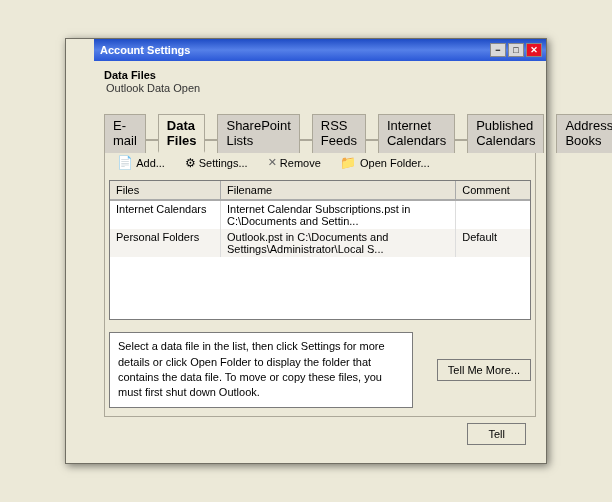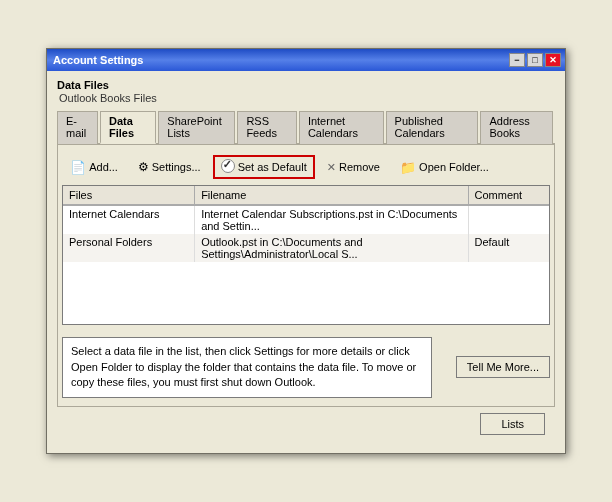--- a/index.html
+++ b/index.html
@@ -8,24 +8,25 @@
       font-size: 11px;
       background: #ece9d8;
       display: flex;
       align-items: center;
       justify-content: center;
       width: 612px;
       height: 502px;
       overflow: hidden;
     }
     .dialog {
-      width: 520px;
+      width: 482px;
       background: #ece9d8;
       border: 1px solid #716f64;
       box-shadow: 2px 2px 8px rgba(0,0,0,0.5);
+      padding-left: 28px;
     }
     .title-bar {
       background: linear-gradient(to bottom, #0a246a 0%, #a6b5da 100%);
       background: linear-gradient(to bottom, #1e4cc5 0%, #5580e8 50%, #2a57d6 100%);
       height: 22px;
       display: flex;
       align-items: center;
       justify-content: space-between;
       padding: 0 4px;
       color: white;
@@ -72,28 +73,28 @@
       padding-left: 2px;
     }
     
     .tabs-row {
       display: flex;
       border-bottom: 2px solid #aca899;
       margin-bottom: 0;
     }
     .tab {
       padding: 3px 8px;
-      font-size: 11px;
+      font-size: 13px;
       background: #d4d0c8;
       border: 1px solid #aca899;
       border-bottom: none;
-      margin-right: 2px;
+      margin-right: 12px;
       cursor: pointer;
       position: relative;
-      top: 1px;
+      top: 14px;
       color: #000;
     }
     .tab.active {
       background: #ece9d8;
       border-bottom: 2px solid #ece9d8;
       font-weight: bold;
       z-index: 1;
     }
     
     .toolbar {
@@ -244,21 +245,21 @@
     <span class="title-bar-text">Account Settings</span>
     <div class="title-bar-buttons">
       <div class="title-btn">−</div>
       <div class="title-btn">□</div>
       <div class="title-btn close-btn">✕</div>
     </div>
   </div>
 
   <div class="dialog-body">
     <div class="section-title">Data Files</div>
-    <div class="section-subtitle">Outlook Books Files</div>
+    <div class="section-subtitle">Outlook Data Open</div>
 
     <div class="tabs-row">
       <div class="tab">E-mail</div>
       <div class="tab active">Data Files</div>
       <div class="tab">SharePoint Lists</div>
       <div class="tab">RSS Feeds</div>
       <div class="tab">Internet Calendars</div>
       <div class="tab">Published Calendars</div>
       <div class="tab">Address Books</div>
     </div>
@@ -266,26 +267,20 @@
     <div class="tab-content-panel">
 
       <div class="toolbar">
         <button class="toolbar-btn">
           <span style="font-size:13px;">📄</span>
           <span>Add...</span>
         </button>
         <button class="toolbar-btn">
           <span style="font-size:12px;">⚙</span>
           <span>Settings...</span>
-        </button>
-        <button class="toolbar-btn highlighted">
-          <span>
-            <span class="icon-check"></span>
-          </span>
-          <span>Set as Default</span>
         </button>
         <button class="toolbar-btn">
           <span><span class="icon-remove"></span></span>
           <span>Remove</span>
         </button>
         <button class="toolbar-btn">
           <span style="font-size:13px;">📁</span>
           <span>Open Folder...</span>
         </button>
       </div>
@@ -314,16 +309,16 @@
         </table>
       </div>
 
       <div class="bottom-area">
         <div class="help-text">Select a data file in the list, then click Settings for more details or click Open Folder to display the folder that contains the data file. To move or copy these files, you must first shut down Outlook.</div>
         <button class="tell-me-btn">Tell Me More...</button>
       </div>
     </div>
 
     <div class="dialog-footer">
-      <button class="close-dialog-btn">Lists</button>
+      <button class="close-dialog-btn">Tell</button>
     </div>
   </div>
 </div>
 
 </body></html>

